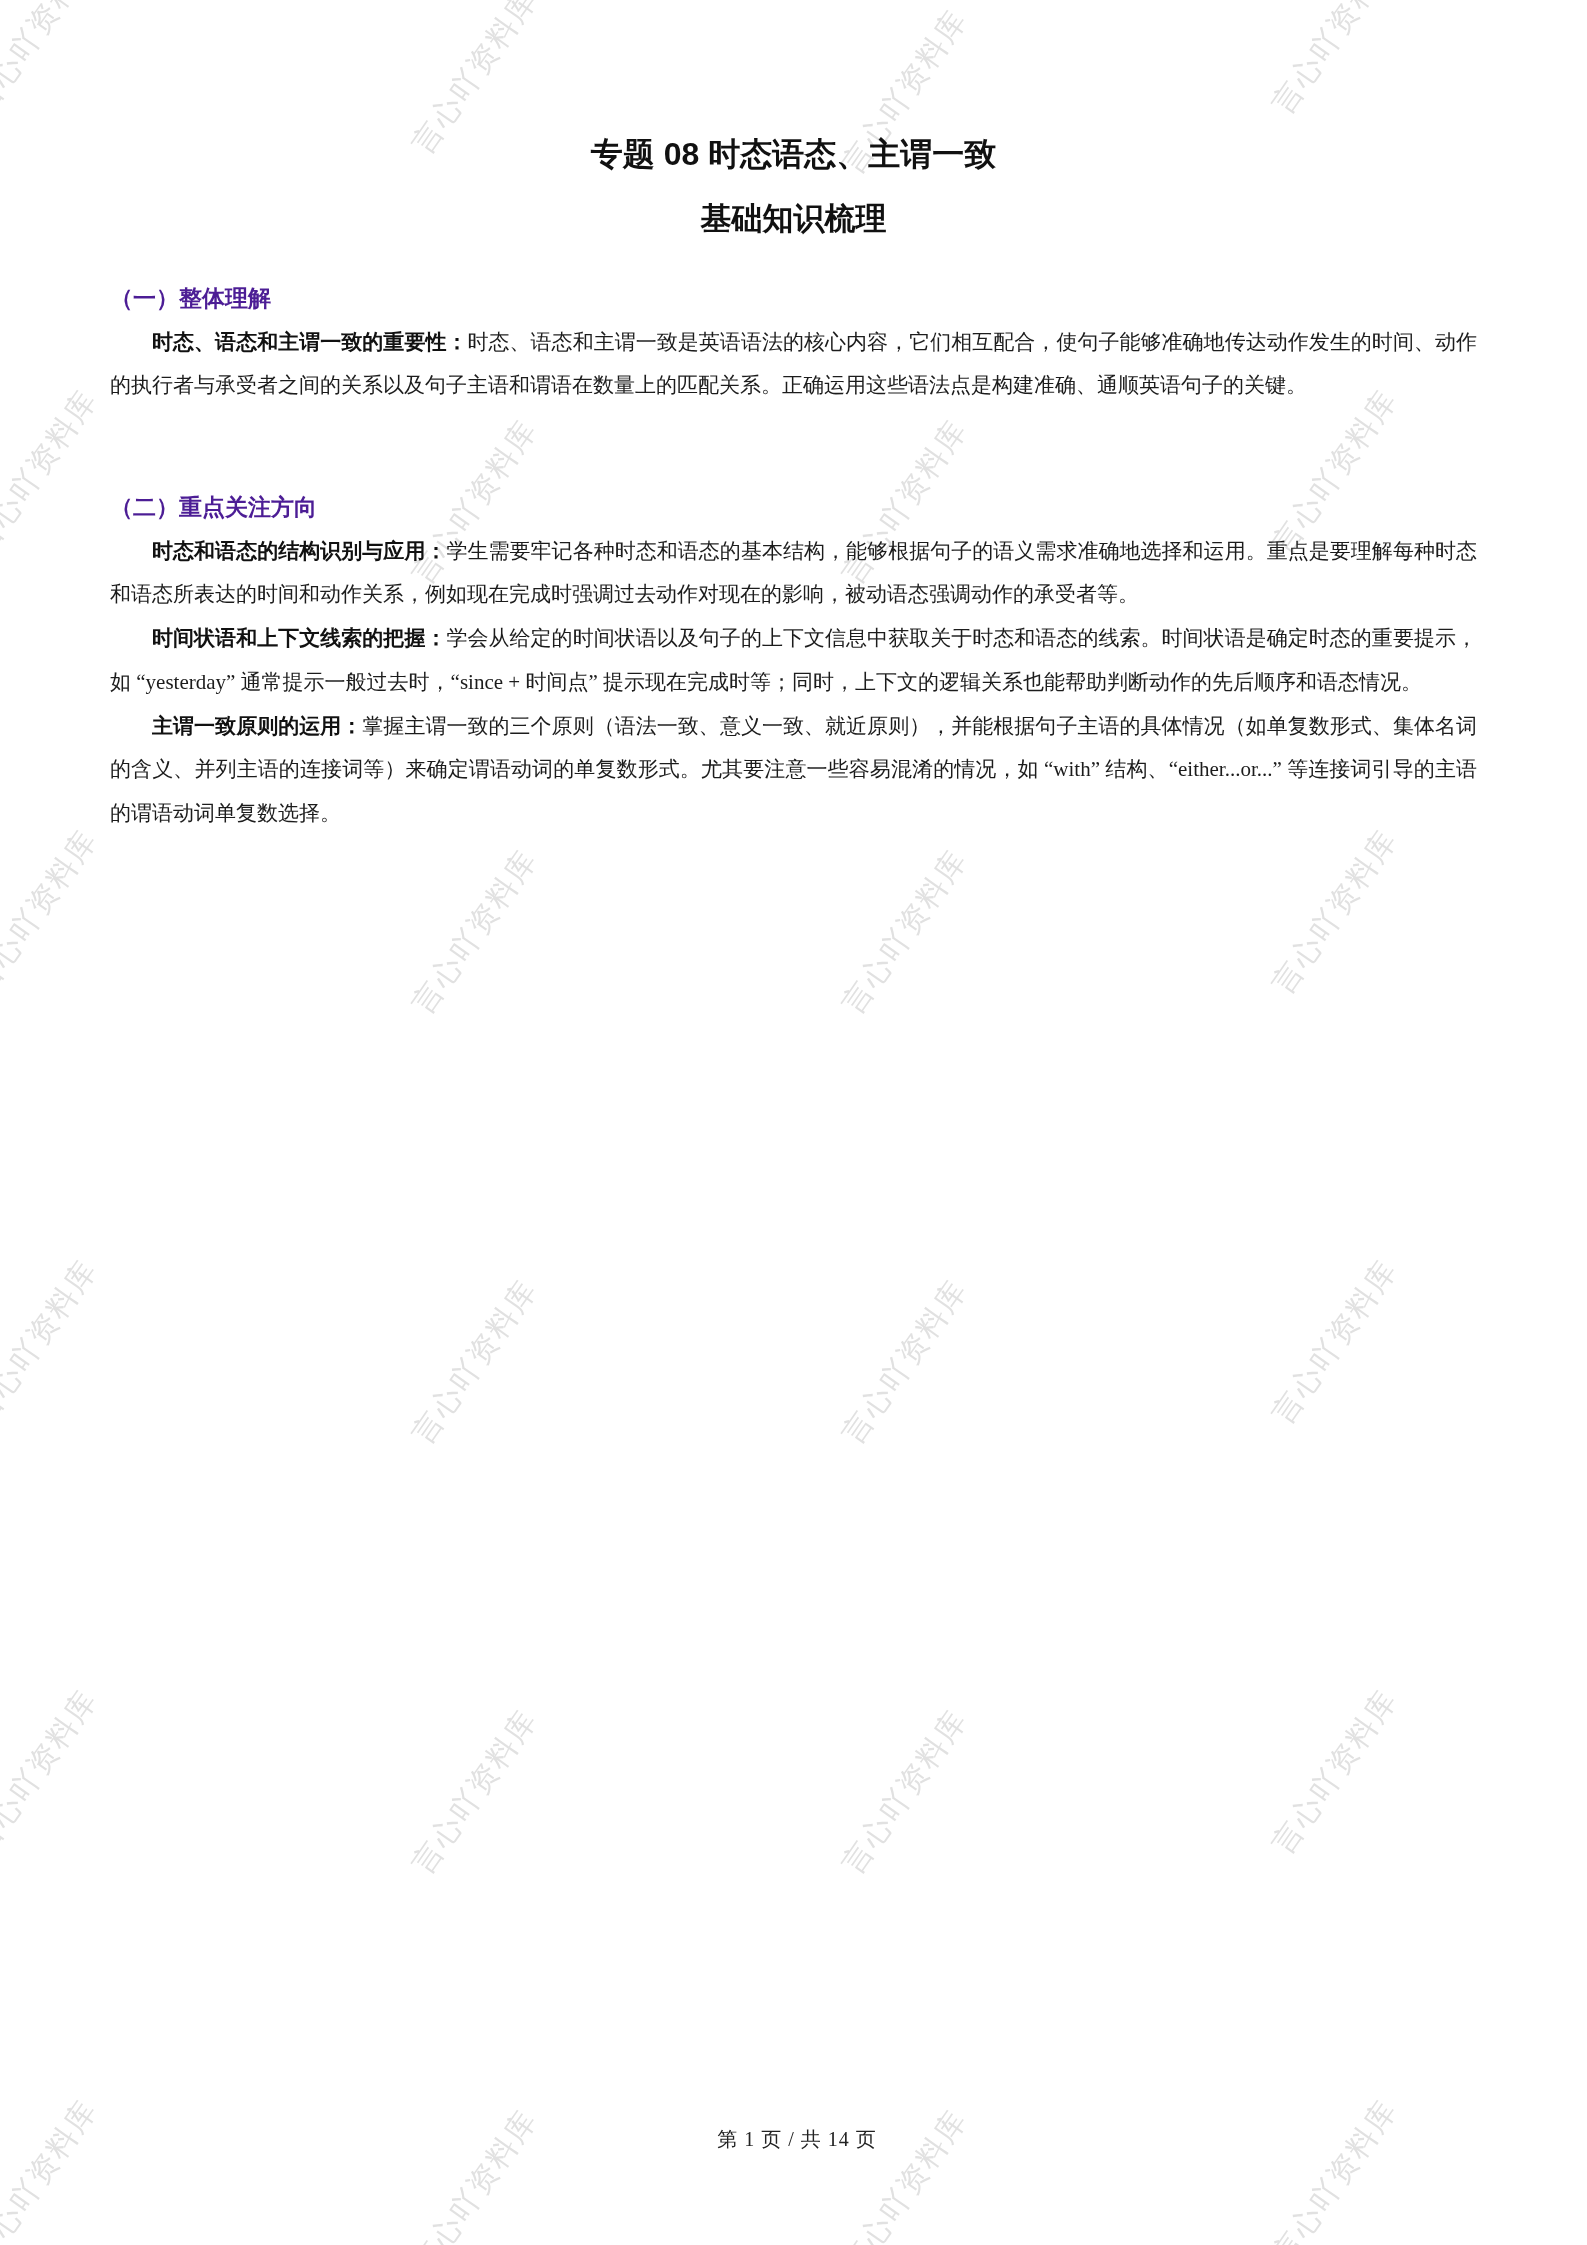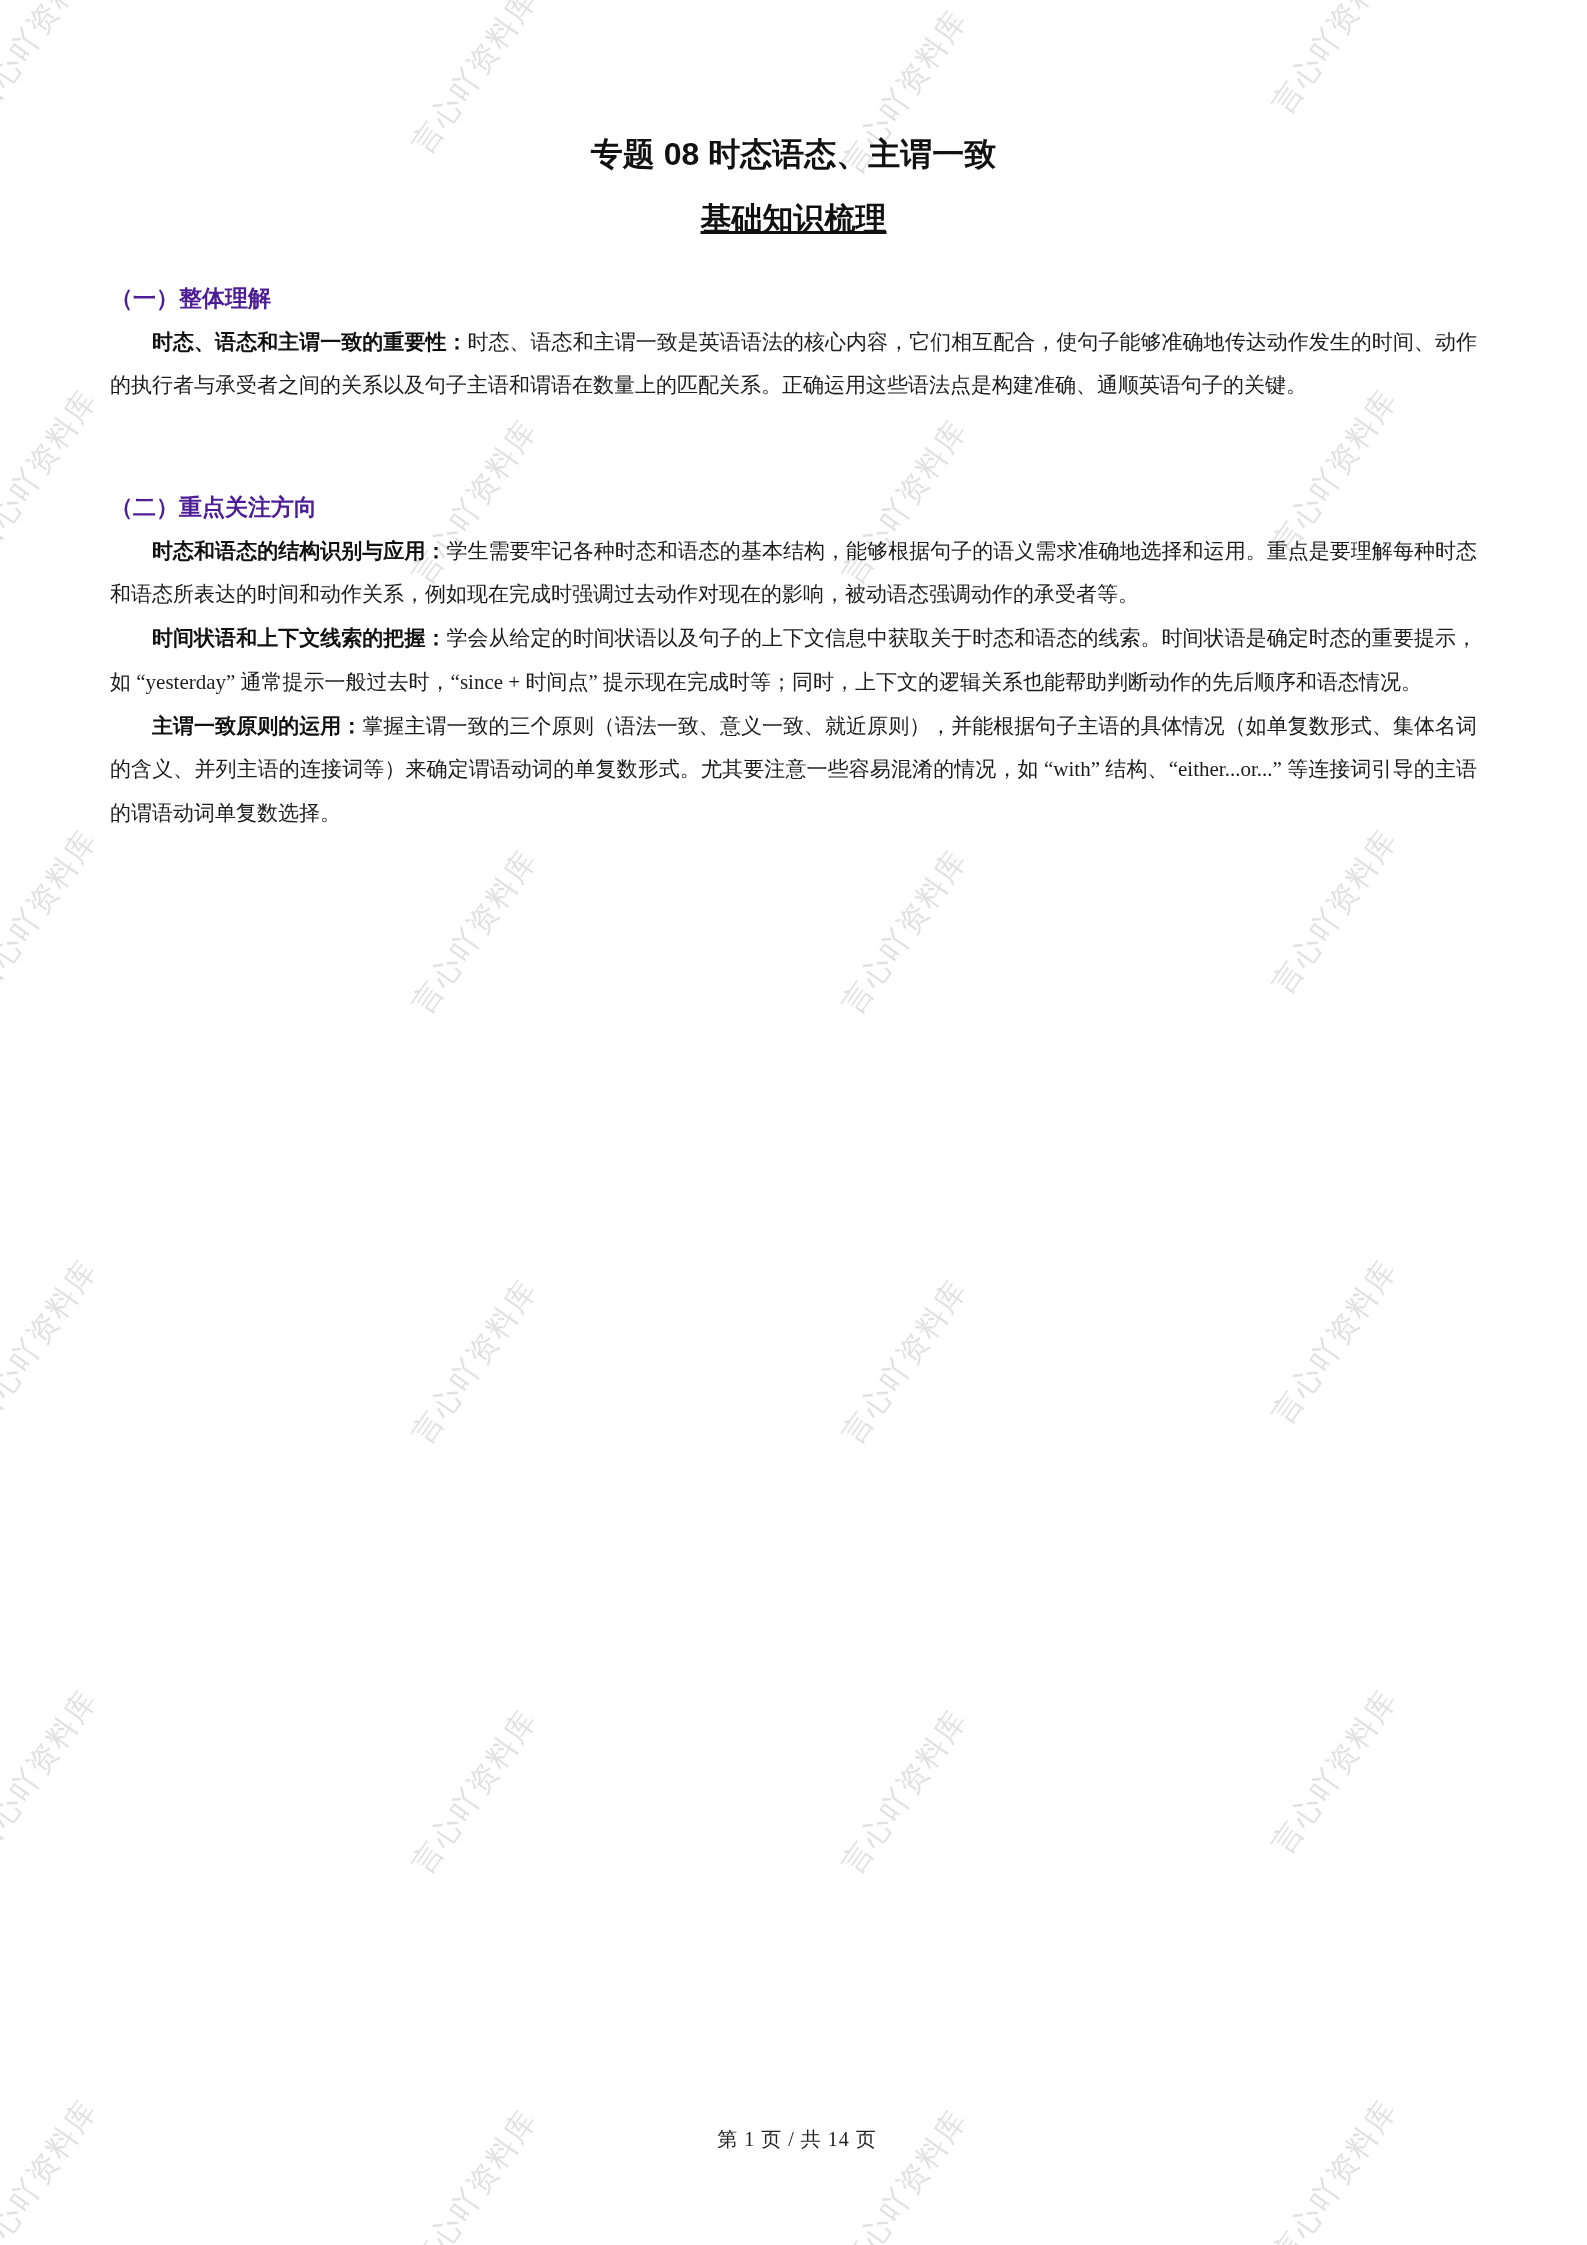--- a/index.html
+++ b/index.html
@@ -50,21 +50,20 @@
     color: #111;
   }
   .doc-subtitle {
     margin: 22px 0 0 0;
     text-align: center;
     font-family: "Liberation Sans", sans-serif;
     font-weight: bold;
     font-size: 31px;
     line-height: 1.3;
     color: #111;
-    text-decoration: underline;
   }
   .section-heading {
     margin-top: 38px;
     font-weight: bold;
     font-size: 23px;
     line-height: 1.9;
     color: #4c1d95;
   }
   .section-heading.gap-large {
     margin-top: 78px;

